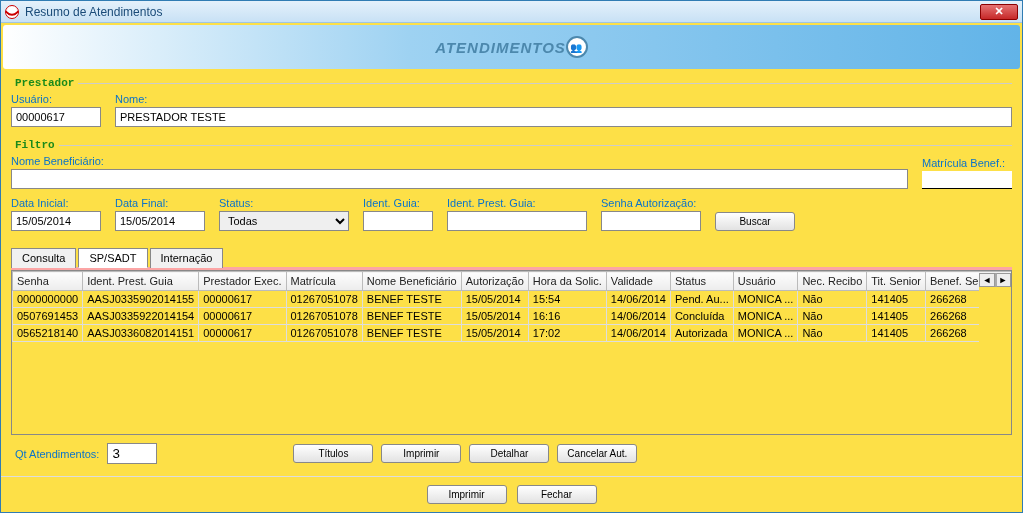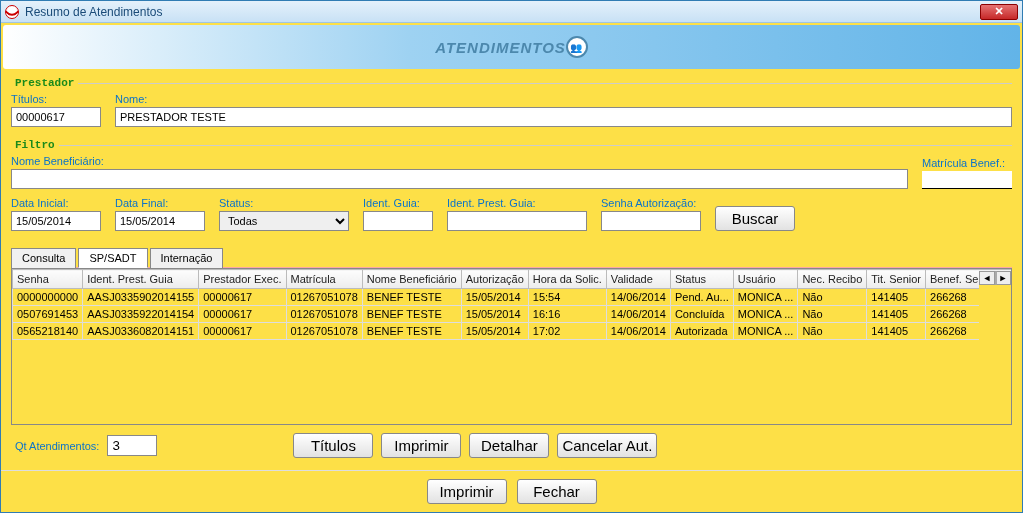--- a/index.html
+++ b/index.html
@@ -20,23 +20,23 @@
 
 fieldset { border: 1px solid #ccc; border-left: none; border-right: none; border-bottom: none; margin-bottom: 6px; padding: 4px 0 6px 0; position: relative; }
 fieldset legend { color: #1a8a1a; font-weight: bold; padding: 0 4px; font-family: Liberation Mono, monospace; }
 
 .row { display: flex; gap: 14px; align-items: flex-end; }
 .field { display: flex; flex-direction: column; }
 .field label { color: #0b73c9; margin-bottom: 2px; }
 .field input, .field select { border: 1px solid #888; padding: 2px 4px; font-family: inherit; font-size: 11px; height: 20px; }
 .underline-input { border: none !important; border-bottom: 1px solid #000 !important; height: 18px !important; padding: 0 2px !important; }
 
-.btn { background: linear-gradient(#fff,#e2e2e2); border: 1px solid #888; border-radius: 3px; padding: 3px 4px; font-family: inherit; font-size: 15px; cursor: pointer; min-width: 80px; }
-
-.tabs { display: flex; border-bottom: 1px solid #fca5a5; margin-top: 4px; }
+.btn { background: linear-gradient(#fff,#e2e2e2); border: 1px solid #888; border-radius: 3px; padding: 3px 4px; font-family: inherit; font-size: 10px; cursor: pointer; min-width: 80px; }
+
+.tabs { display: flex; border-bottom: 3px solid #fca5a5; margin-top: 4px; }
 .tab { border: 1px solid #888; border-bottom: none; padding: 3px 10px; background: #f1f1f1; margin-right: 2px; cursor: pointer; position: relative; top: 1px; }
 .tab.active { background: #fff; border-bottom: 1px solid #fff; }
 
 .grid-wrap { border: 1px solid #888; flex: 1; display: flex; min-height: 150px; }
 .grid { overflow: auto; flex: 1; }
 table { border-collapse: collapse; width: 100%; font-size: 11px; }
 th { background: linear-gradient(#fdfdfd,#ececec); border: 1px solid #bbb; padding: 3px 4px; text-align: left; font-weight: normal; color: #222; white-space: nowrap; }
 td { border: 1px solid #ddd; padding: 2px 4px; white-space: nowrap; }
 
 .hscroll { height: 16px; border-top: 1px solid #bbb; background: #f1f1f1; display: flex; align-items: center; }
@@ -65,21 +65,21 @@
     <span>ATENDIMENTOS</span>
     <span class="bicon">👥</span>
   </div>
 
   <div class="content">
 
     <fieldset>
       <legend>Prestador</legend>
       <div class="row">
         <div class="field" style="width:90px">
-          <label>Títulos:</label>
+          <label>Usuário:</label>
           <input value="00000617" style="">
         </div>
         <div class="field" style="flex:1">
           <label>Nome:</label>
           <input value="PRESTADOR TESTE" style="">
         </div>
       </div>
     </fieldset>
 
     <fieldset>

